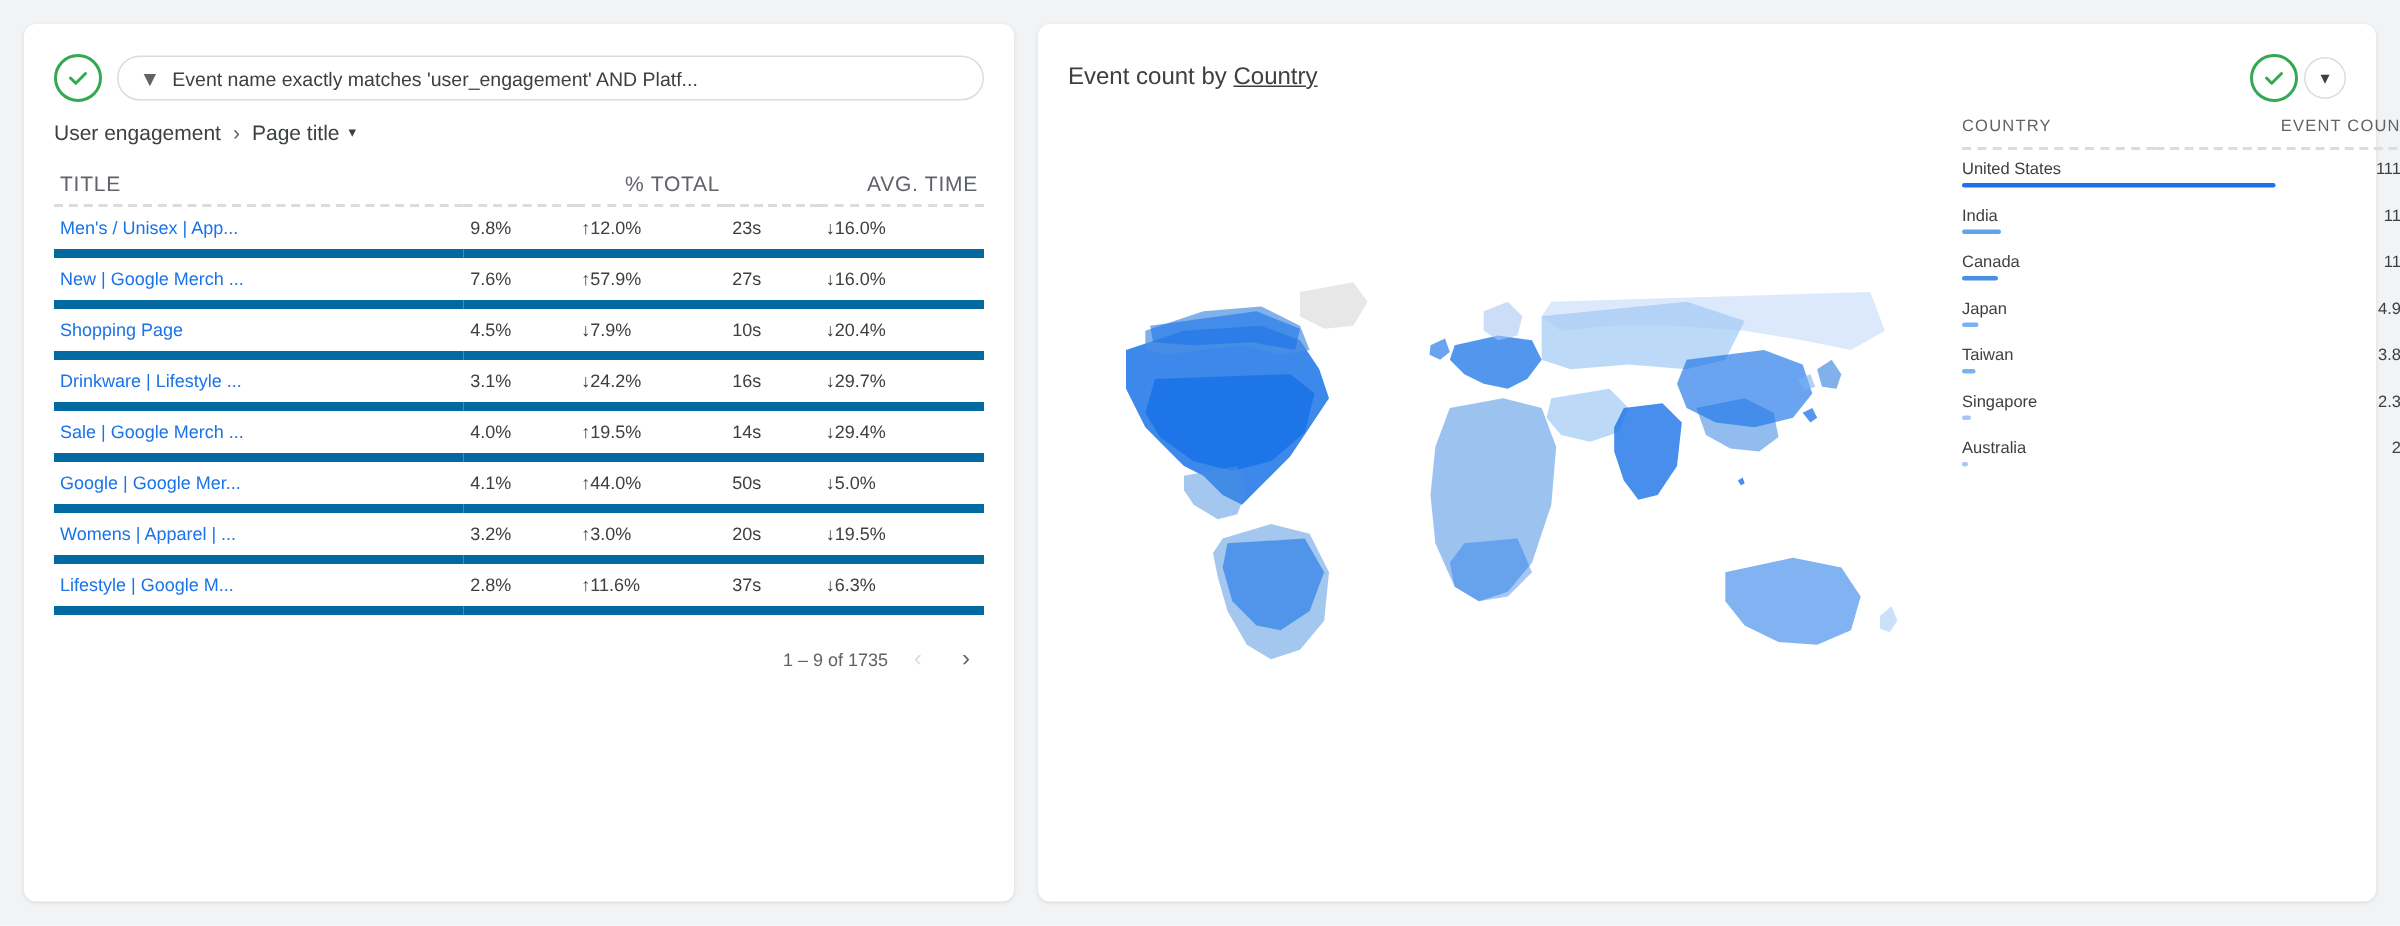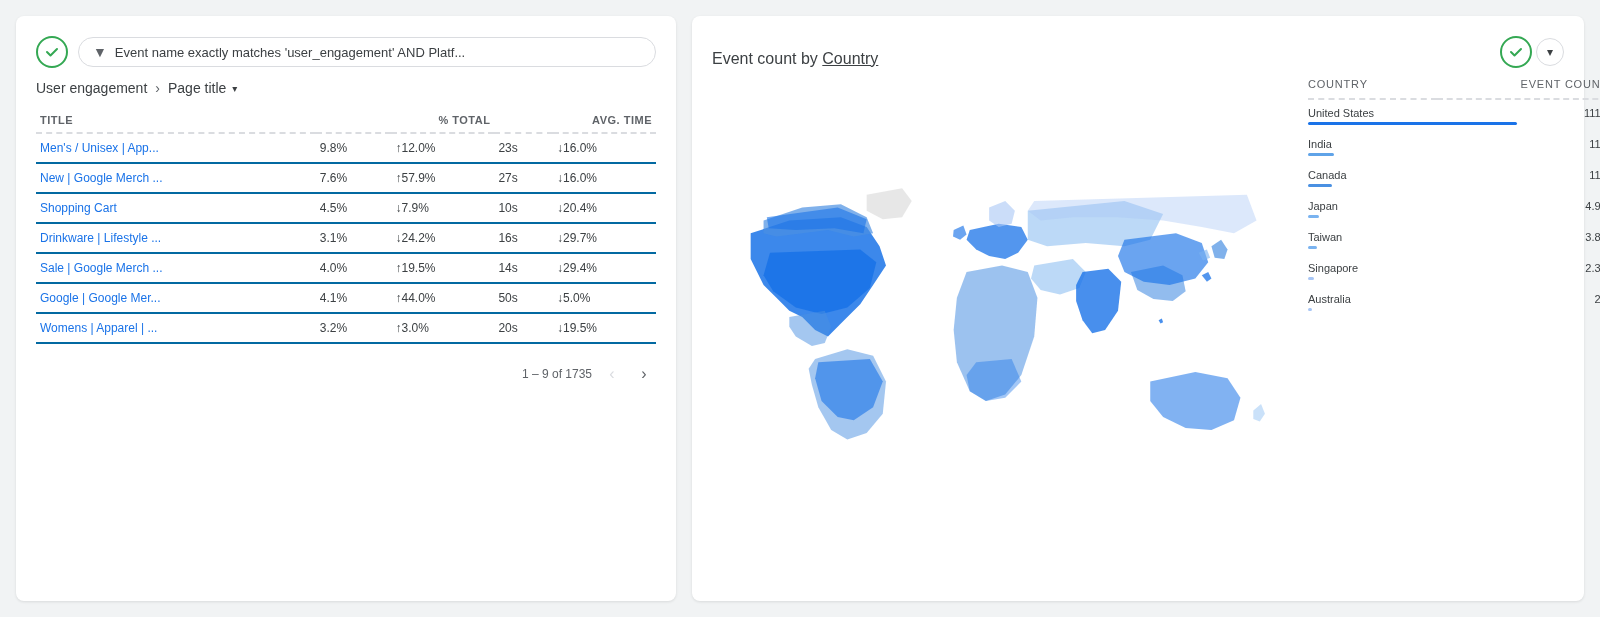--- a/index.html
+++ b/index.html
@@ -87,33 +87,33 @@
     .data-table {
       width: 100%;
       border-collapse: collapse;
       font-size: 12px;
     }
     .data-table thead tr {
       border-bottom: 1px solid #e0e0e0;
     }
     .data-table th {
       text-align: left;
-      font-weight: 700;
-      font-size: 11px;
+      font-weight: 400;
+      font-size: 14px;
       color: #5f6368;
       padding: 6px 4px;
       letter-spacing: 0.5px;
       text-transform: uppercase;
       border-bottom: 2px dashed #dadce0;
     }
     .data-table th.right { text-align: right; }
     .data-table td {
       padding: 7px 4px;
       color: #3c4043;
-      border-bottom: 2px solid #0369a1;
+      border-bottom: 6px solid #0369a1;
       margin-left: 20px;
     }
     .data-table td.right { text-align: left; }
     .data-table td.title-col { 
       color: #1a73e8;
       max-width: 180px;
       overflow: hidden;
       text-overflow: ellipsis;
       white-space: nowrap;
     }
@@ -141,21 +141,21 @@
       display: flex;
       align-items: center;
       justify-content: center;
       border-radius: 50%;
     }
     .page-btn.disabled { color: #dadce0; cursor: not-allowed; }
 
     
     .right-header {
       display: flex;
-      align-items: flex-end;
+      align-items: center;
       justify-content: space-between;
       margin-bottom: 10px;
     }
     .chart-title {
       font-size: 16px;
       color: #3c4043;
       font-weight: 400;
     }
     .chart-title-country {
       text-decoration: underline;
@@ -281,21 +281,21 @@
     <td class="right down">↓16.0%</td>
   </tr>
         <tr>
     <td class="title-col">New | Google Merch ...</td>
     <td class="right">7.6%</td>
     <td class="right up">↑57.9%</td>
     <td class="right">27s</td>
     <td class="right down">↓16.0%</td>
   </tr>
         <tr>
-    <td class="title-col">Shopping Cart</td>
+    <td class="title-col">Shopping Page</td>
     <td class="right">4.5%</td>
     <td class="right down">↓7.9%</td>
     <td class="right">10s</td>
     <td class="right down">↓20.4%</td>
   </tr>
         <tr>
     <td class="title-col">Drinkware | Lifestyle ...</td>
     <td class="right">3.1%</td>
     <td class="right down">↓24.2%</td>
     <td class="right">16s</td>
@@ -314,20 +314,27 @@
     <td class="right up">↑44.0%</td>
     <td class="right">50s</td>
     <td class="right down">↓5.0%</td>
   </tr>
         <tr>
     <td class="title-col">Womens | Apparel | ...</td>
     <td class="right">3.2%</td>
     <td class="right up">↑3.0%</td>
     <td class="right">20s</td>
     <td class="right down">↓19.5%</td>
+  </tr>
+        <tr>
+    <td class="title-col">Lifestyle | Google M...</td>
+    <td class="right">2.8%</td>
+    <td class="right up">↑11.6%</td>
+    <td class="right">37s</td>
+    <td class="right down">↓6.3%</td>
   </tr>
       </tbody>
   </table>
 
   <div class="pagination">
     <span id="pagination-text">1 – 9 of 1735</span>
     <button class="page-btn disabled">‹</button>
     <button class="page-btn">›</button>
   </div>
 </div>

